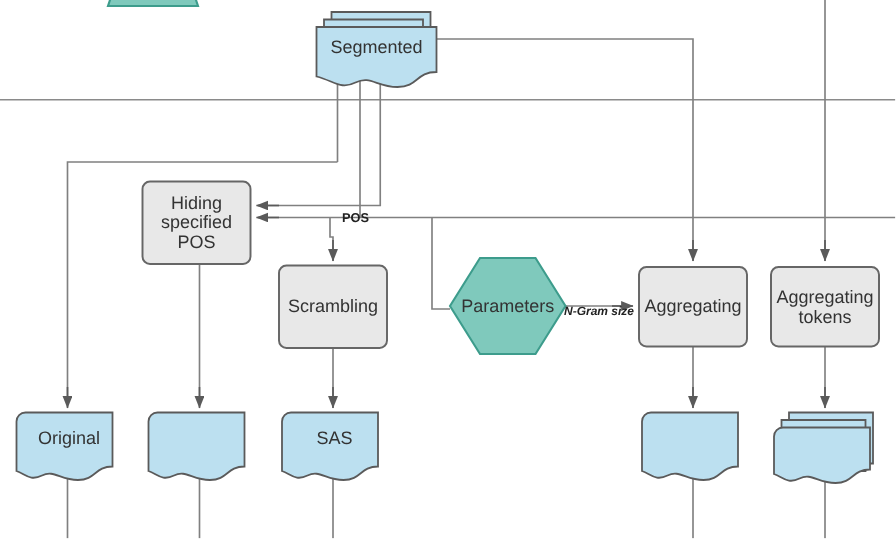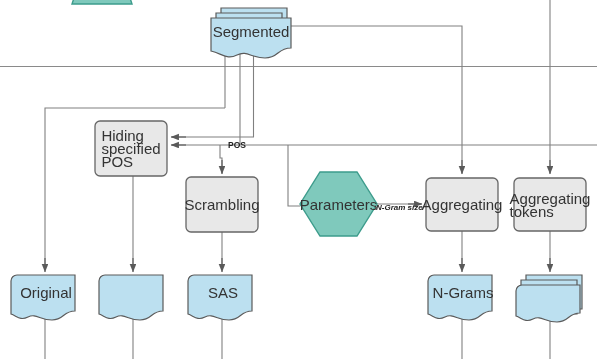--- a/index.html
+++ b/index.html
@@ -22,23 +22,23 @@
     left: 0;
     top: 0;
     width: 597px;
     height: 359px;
   }
   .node-label {
     position: absolute;
     display: flex;
     align-items: center;
     justify-content: center;
-    text-align: left;
+    text-align: center;
     color: #333333;
-    font-size: 15px;
+    font-size: 12px;
     line-height: 13px;
     pointer-events: none;
     white-space: pre-line;
   }
   .edge-label {
     position: absolute;
     color: #222222;
     font-size: 8px;
     font-weight: bold;
     line-height: 10px;
@@ -164,20 +164,19 @@
   <div class="node-label" style="left:426px; top:178px; width:72px; height:53px;">Aggregating</div>
 
   <div class="node-label" style="left:514px; top:178px; width:72px; height:53px;">Aggregating
 tokens</div>
 
   <div class="node-label" style="left:11px; top:279px; width:70px; height:26px;">Original</div>
 
 
   <div class="node-label" style="left:188px; top:279px; width:70px; height:26px;">SAS</div>
 
-  <div class="node-label" style="left:428px; top:279px; width:70px; height:26px;">N-Grams</div>
 
 
   <div class="edge-label plain" style="left:228px; top:140px;">POS</div>
 
   <div class="edge-label" style="left:376px; top:203px;font-style:italic;">N-Gram size</div>
 
 </div>
 
 </body></html>

